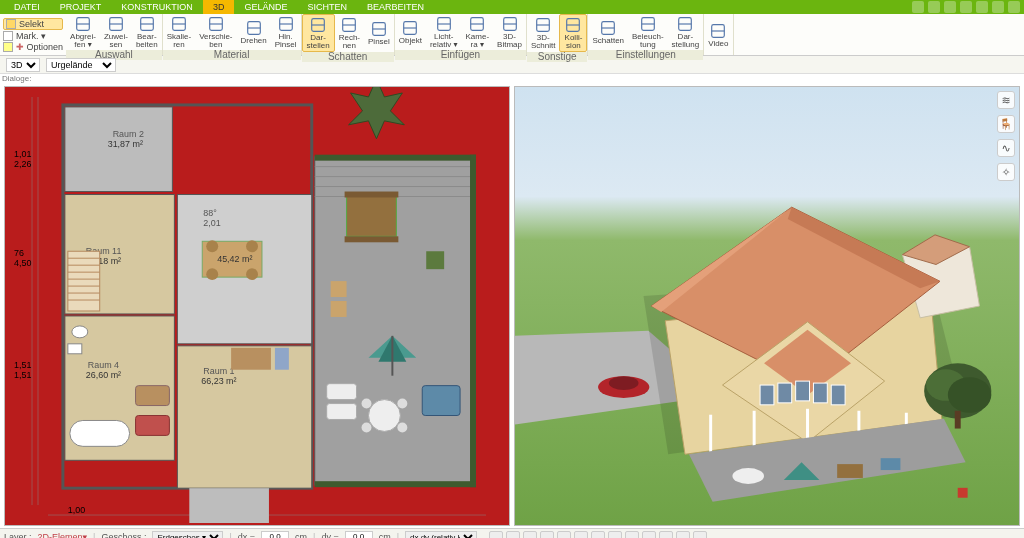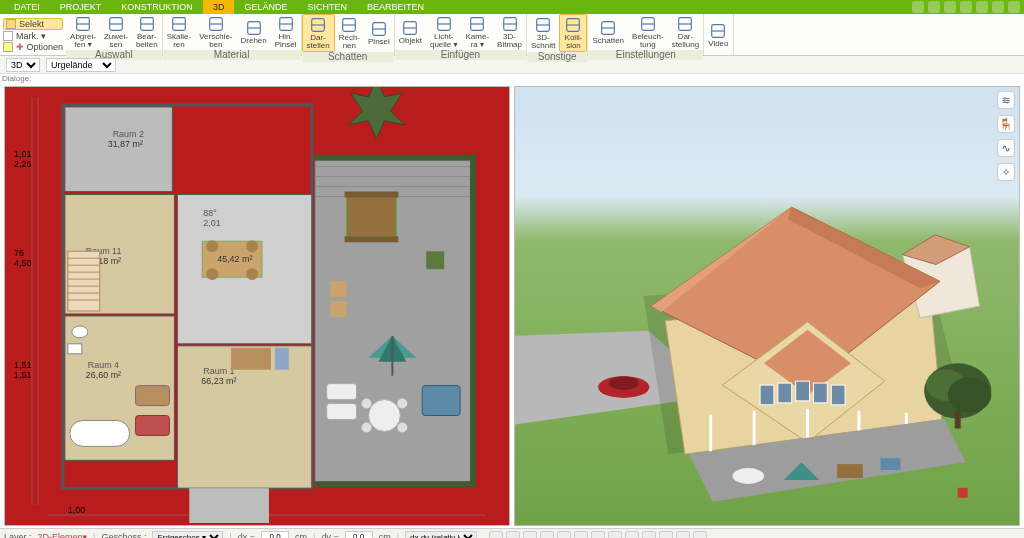--- a/index.html
+++ b/index.html
@@ -198,21 +198,21 @@
               <line x1="3" y1="10" x2="17" y2="10"></line>
             </svg>
             <div class="lbl">Objekt</div>
           </div>
           <div class="ritem">
             <svg class="icn" viewBox="0 0 20 20">
               <rect x="3" y="3" width="14" height="14" rx="2"></rect>
               <line x1="3" y1="10" x2="17" y2="10"></line>
             </svg>
             <div class="lbl">Licht-
-quelle ▾</div>
+relativ ▾</div>
           </div>
           <div class="ritem">
             <svg class="icn" viewBox="0 0 20 20">
               <rect x="3" y="3" width="14" height="14" rx="2"></rect>
               <line x1="3" y1="10" x2="17" y2="10"></line>
             </svg>
             <div class="lbl">Kame-
 ra ▾</div>
           </div>
           <div class="ritem">

